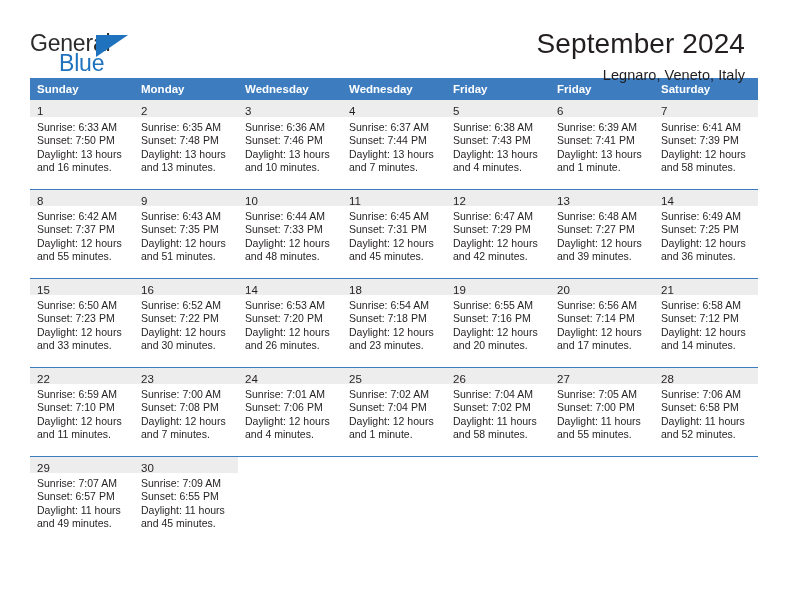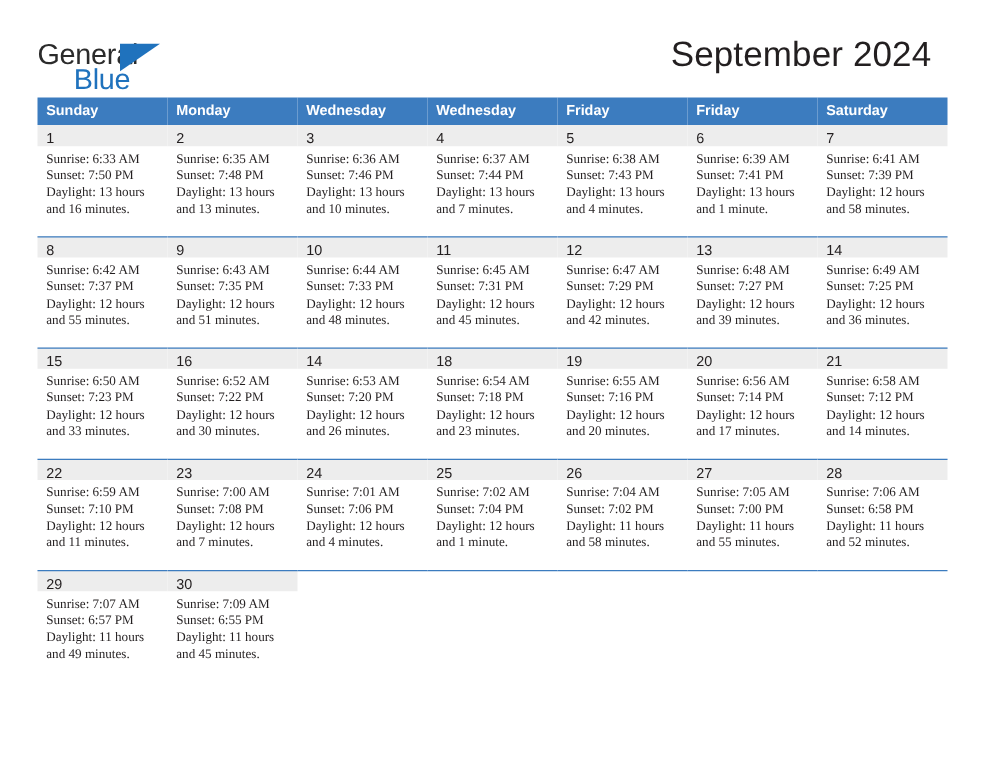--- a/index.html
+++ b/index.html
@@ -111,21 +111,20 @@
     border-top: 1px solid #3c7cbf;
   }
   tr.week:first-of-type .daynum-bar { border-top: none; }
   .daynum {
     font-size: 11.5px;
     color: #231f20;
     line-height: 15px;
   }
   .lines {
     padding: 4px 6px 0 7px;
-    font-family: Liberation Serif, serif;
   }
   .lines div {
     font-size: 10.5px;
     color: #231f20;
     line-height: 13.4px;
     white-space: nowrap;
   }
 </style>
 </head>
 <body>
@@ -133,20 +132,21 @@
 <div class="page">
 
   <div class="header">
     <div class="logo">
       <span class="logo-general">General</span>
       <span class="logo-triangle"></span>
       <span class="logo-blue">Blue</span>
     </div>
     <div class="title-block">
       <div class="month-title">September 2024</div>
+      <div class="location">Legnaro, Veneto, Italy</div>
     </div>
   </div>
 
   <table class="cal">
     <thead>
       <tr>
         <th>Sunday</th>
         <th>Monday</th>
         <th>Wednesday</th>
         <th>Wednesday</th>

